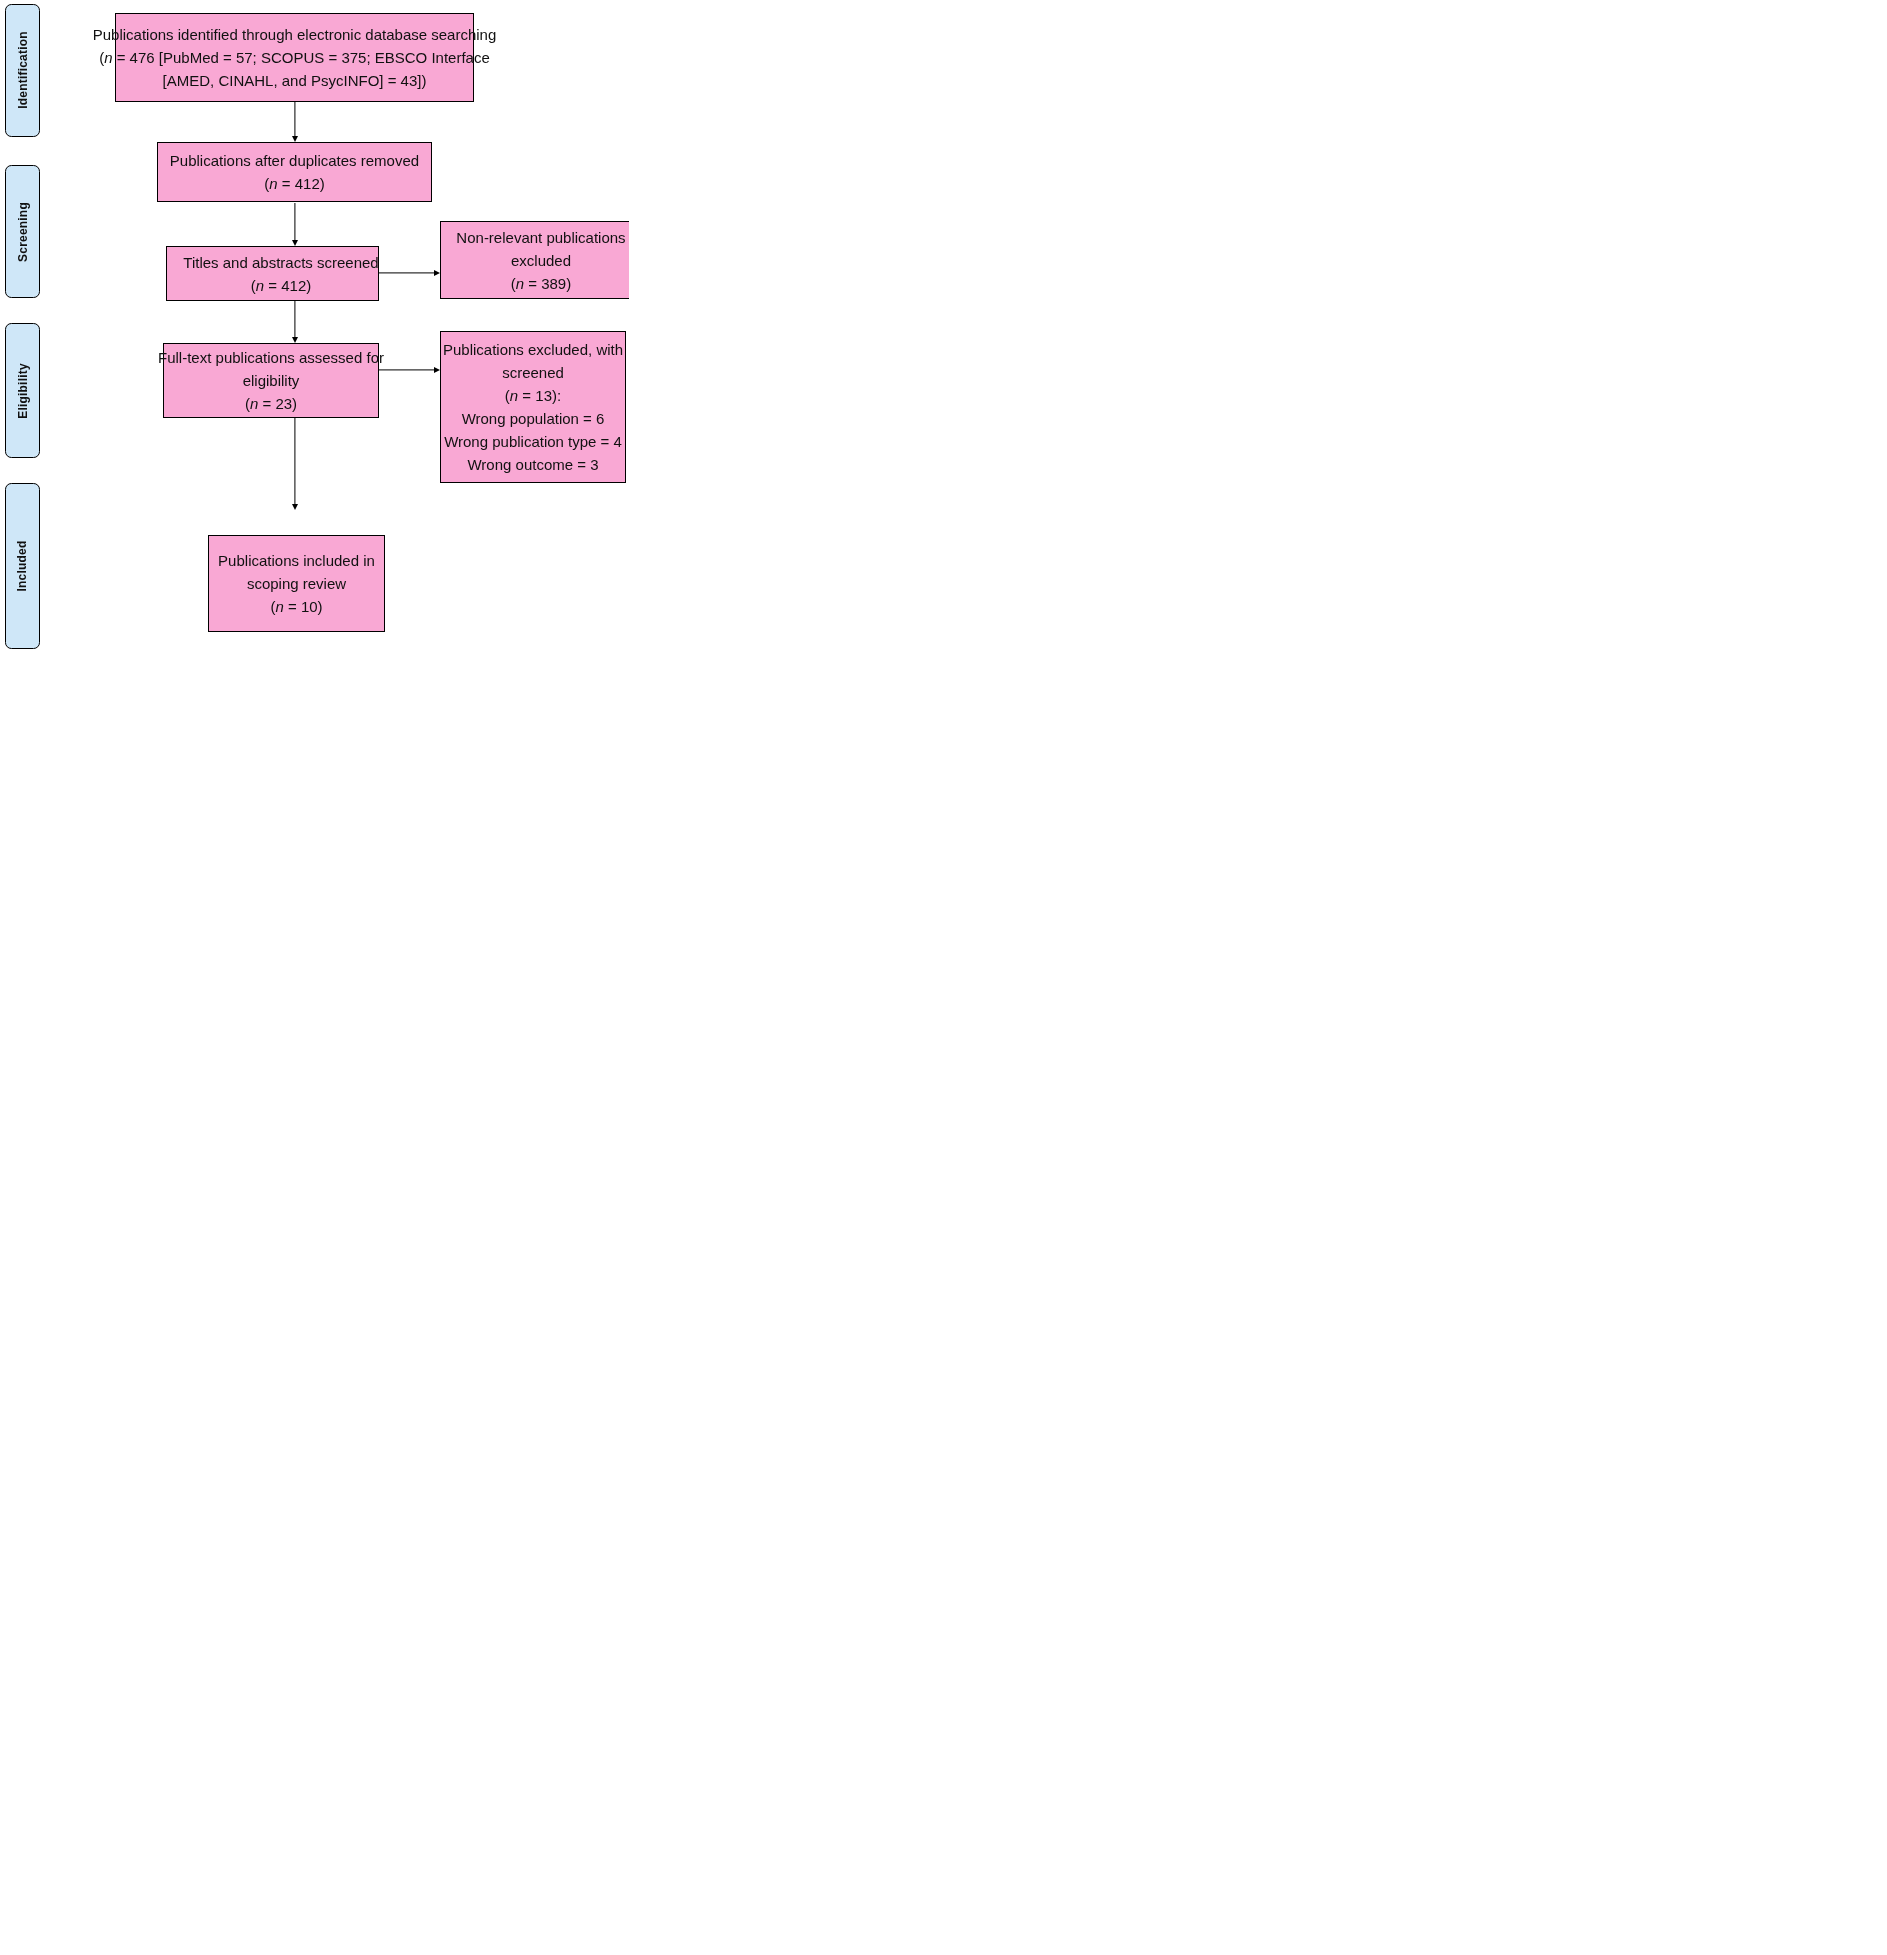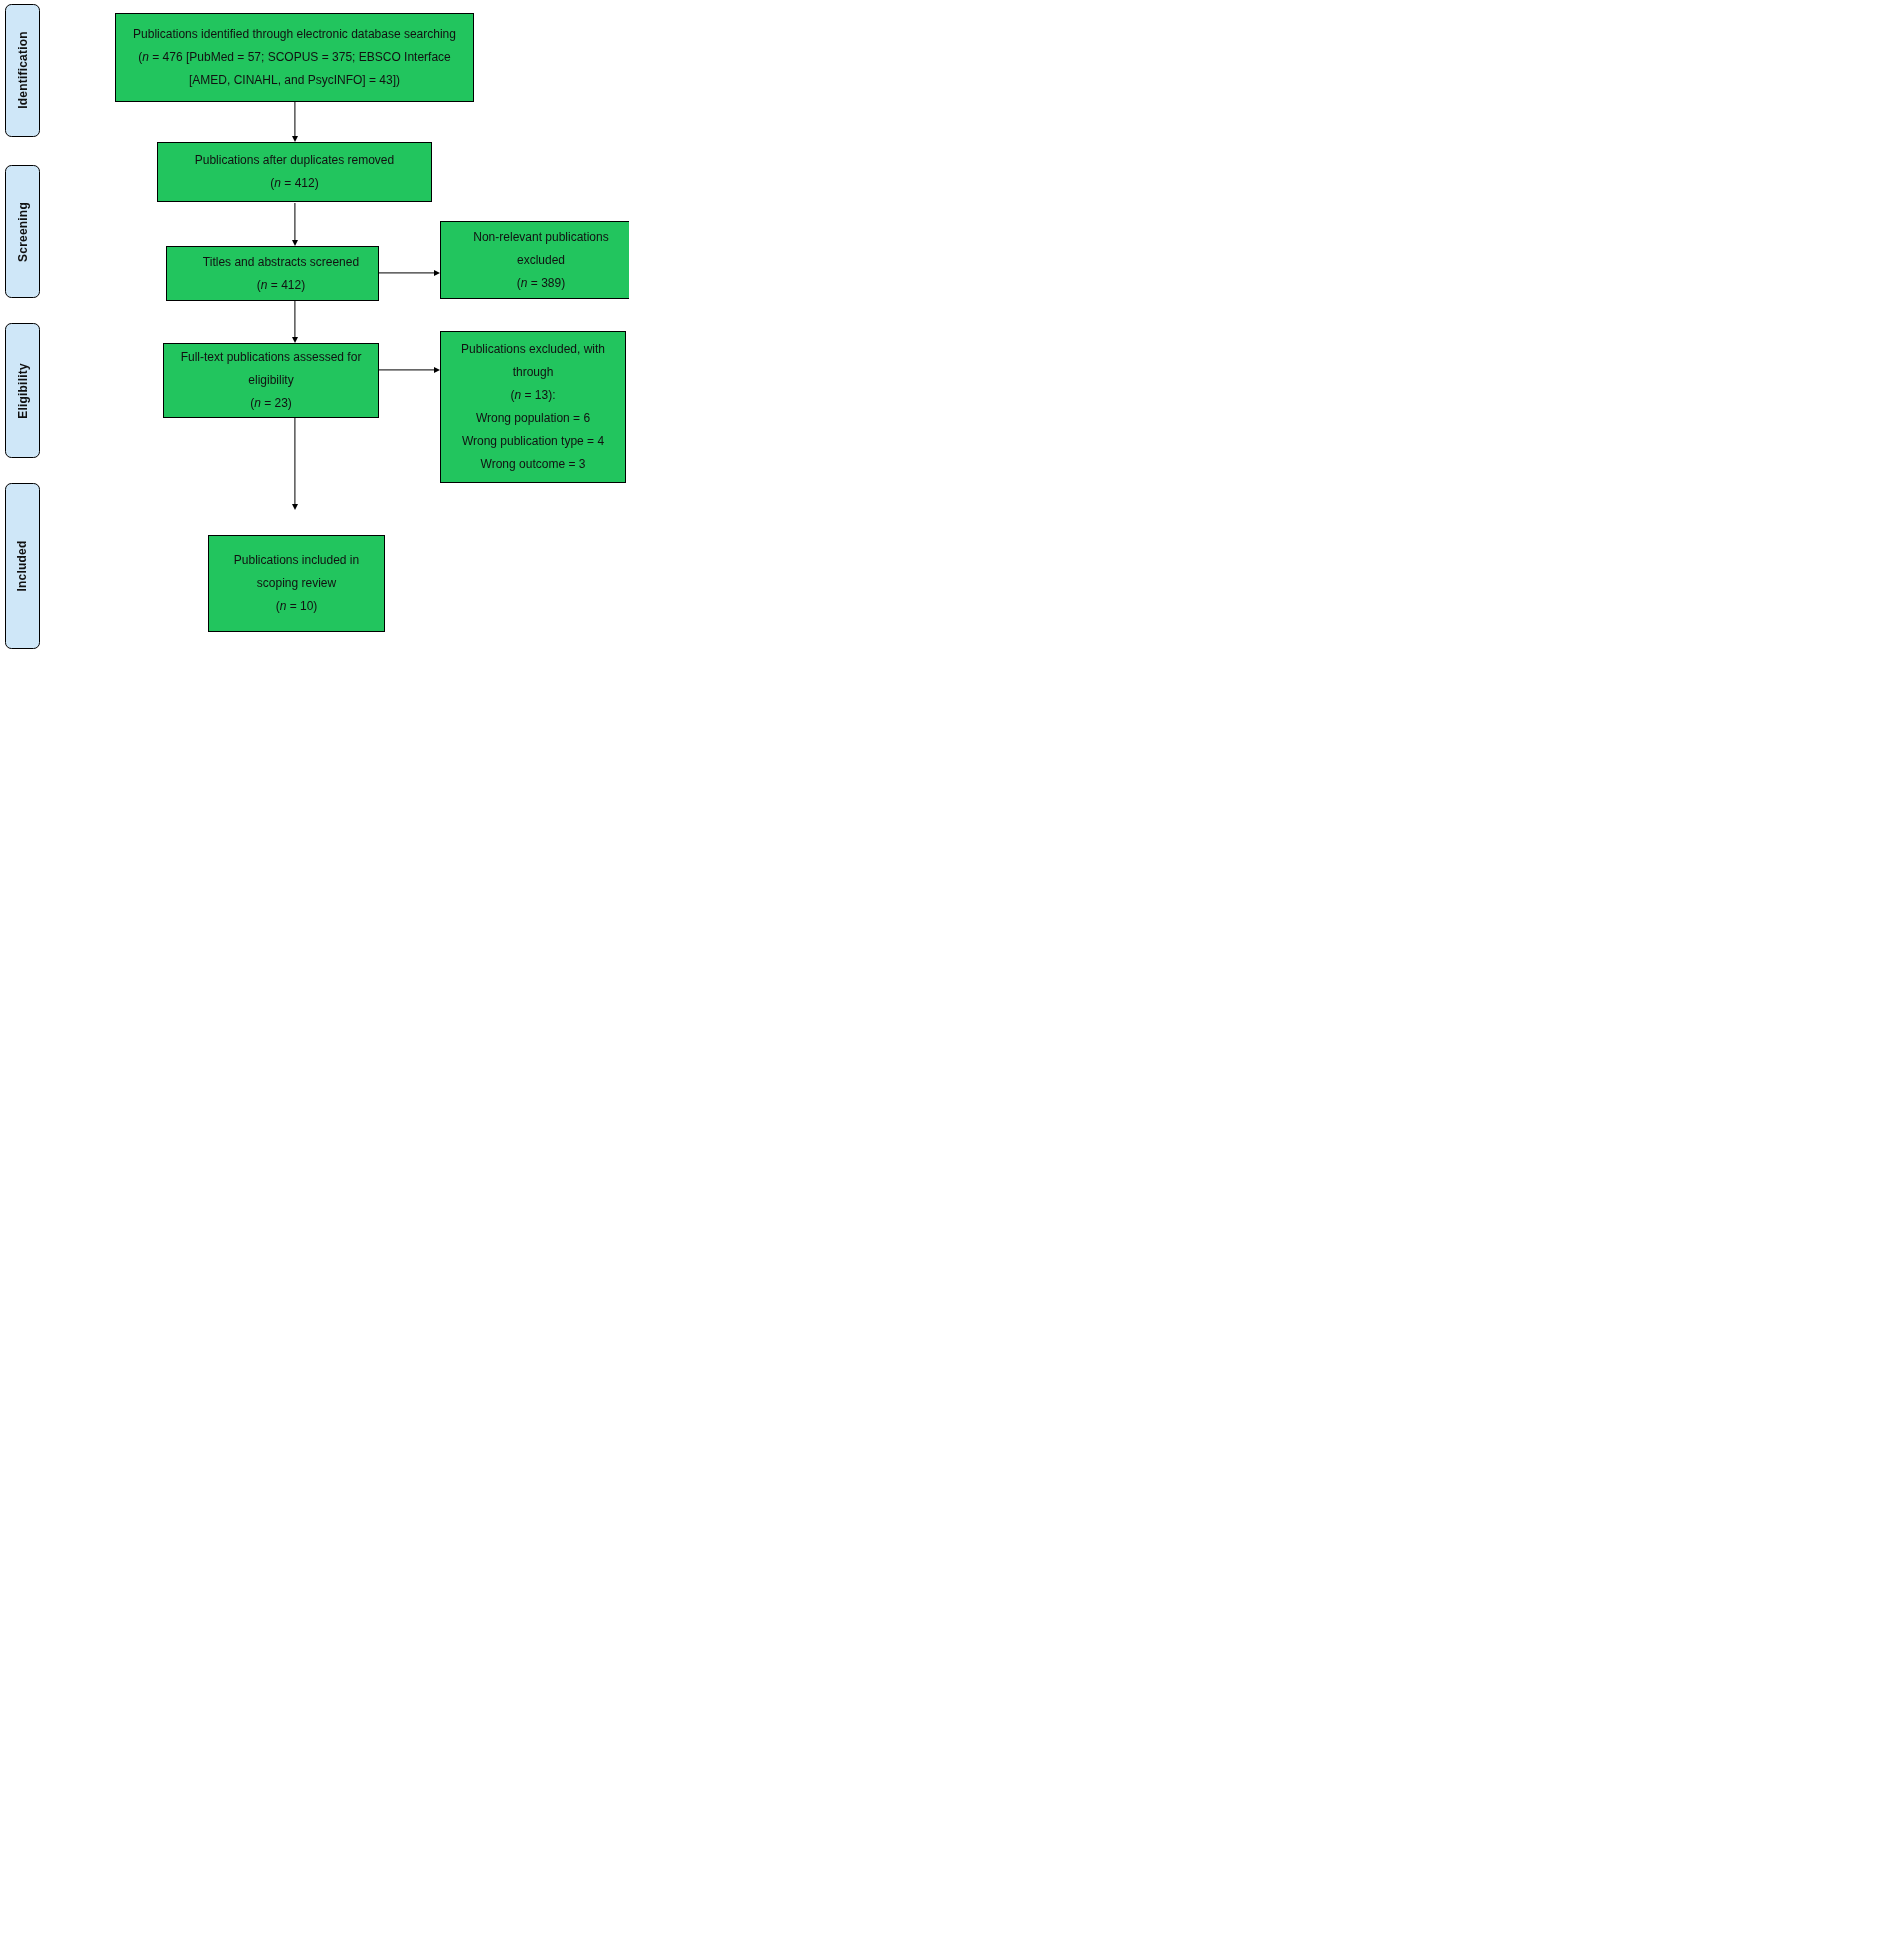--- a/index.html
+++ b/index.html
@@ -23,25 +23,25 @@
   .stage-text{
     transform:rotate(-90deg);
     white-space:nowrap;
     font-weight:bold;
     font-size:12px;
     letter-spacing:0.2px;
   }
   
   .fbox{
     position:absolute;box-sizing:border-box;
-    background:#22c55e;
+    background:#f9a8d4;
     border:1.2px solid var(--box-border,#000);
     display:flex;align-items:center;justify-content:center;
     text-align:center;
-    font-size:12px;
+    font-size:15px;
     padding:0 4px;
   }
   .fbox.thin{border-width:0.7px;}
   .fbox.mid{border-width:1px;}
   .tline{line-height:23px;white-space:nowrap;}
   
   .varrow{position:absolute;width:7px;}
   .varrow .line{
     position:absolute;left:50%;transform:translateX(-50%);
     top:0;width:1.2px;height:calc(100% - 5.4px);
@@ -128,21 +128,21 @@
       <div>
         <div class="tline">Non-relevant publications</div>
         <div class="tline">excluded</div>
         <div class="tline">(<i>n</i> = 389)</div>
       </div>
     </div>
 
   <div class="fbox thin" style="left:440px;top:315px;width:186px;height:152px;margin-top:16px;">
       <div>
         <div class="tline">Publications excluded, with</div>
-        <div class="tline">through</div>
+        <div class="tline">screened</div>
         <div class="tline">(<i>n</i> = 13):</div>
         <div class="tline">Wrong population = 6</div>
         <div class="tline">Wrong publication type = 4</div>
         <div class="tline">Wrong outcome = 3</div>
       </div>
     </div>
 
   <div class="varrow" style="left:291px;top:102px;height:40px;">
     <div class="line"></div>
     <div class="head"></div>

